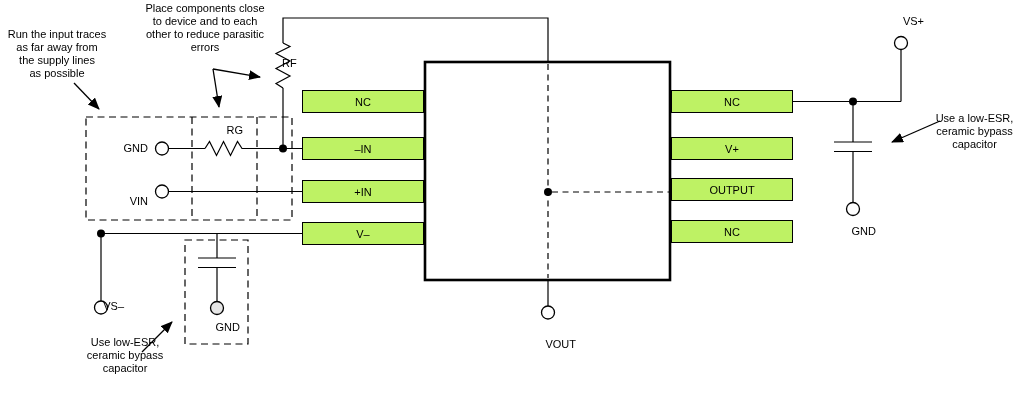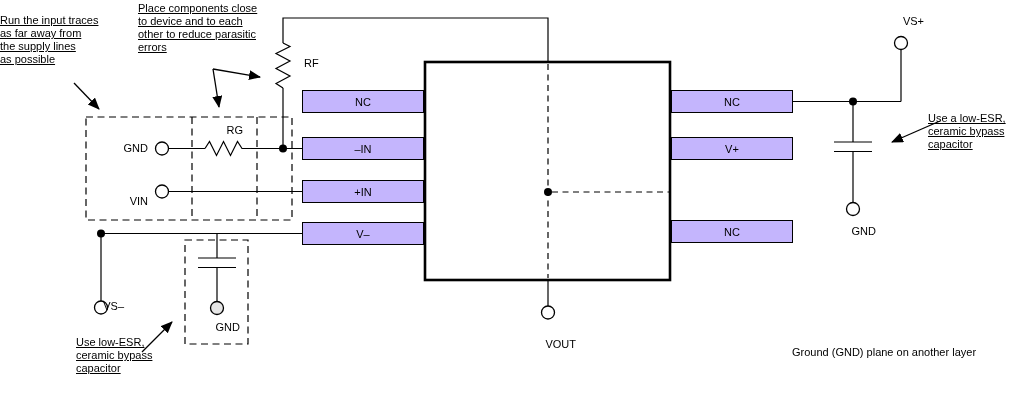--- a/index.html
+++ b/index.html
@@ -2,25 +2,25 @@
 <html><head>
 <meta charset="utf-8">
 <style>
   html,body{margin:0;padding:0;background:#fff;}
   .canvas{
     position:relative;width:1021px;height:401px;background:#fff;
     font-family:"Liberation Sans","DejaVu Sans",sans-serif;color:#000;overflow:hidden;
   }
   .canvas svg{position:absolute;left:0;top:0;}
   .lbl{position:absolute;font-size:11px;line-height:13px;}
-  .note{white-space:pre-line;text-decoration:underline;}
+  .note{white-space:pre-line;text-align:center;}
   .right{text-align:right;}
   .center{text-align:right;}
   .pin{
-    position:absolute;width:122px;height:23px;border:1.4px solid #000;background:#c4b5fd;
+    position:absolute;width:122px;height:23px;border:1.4px solid #000;background:#bef264;
     box-sizing:border-box;display:flex;align-items:center;justify-content:center;
     font-size:11px;
   }
 </style>
 </head>
 <body>
 
 <div class="canvas">
 
   <svg width="1021" height="401" viewBox="0 0 1021 401">
@@ -96,39 +96,39 @@
       <line x1="142" y1="352" x2="172" y2="322" marker-end="url(#ah)"></line>
     </g>
   </svg>
 
   <div class="pin" style="left:302px;top:90px">NC</div>
   <div class="pin" style="left:302px;top:137px">–IN</div>
   <div class="pin" style="left:302px;top:180px">+IN</div>
   <div class="pin" style="left:302px;top:222px">V–</div>
   <div class="pin" style="left:671px;top:90px">NC</div>
   <div class="pin" style="left:671px;top:137px">V+</div>
+  <div class="pin" style="left:671px;top:178px">OUTPUT</div>
   <div class="pin" style="left:671px;top:220px">NC</div>
 
-  <div class="lbl note" style="left:0px;top:14px;width:114px">Run the input traces
+  <div class="lbl note" style="left:0px;top:28px;width:114px">Run the input traces
 as far away from
 the supply lines
 as possible</div>
   <div class="lbl note" style="left:138px;top:2px;width:134px">Place components close
 to device and to each
 other to reduce parasitic
 errors</div>
   <div class="lbl note" style="left:928px;top:112px;width:93px">Use a low-ESR,
 ceramic bypass
 capacitor</div>
   <div class="lbl note" style="left:76px;top:336px;width:98px">Use low-ESR,
 ceramic bypass
 capacitor</div>
-  <div class="lbl" style="left:792px;top:346px;width:212px">Ground (GND) plane on another layer</div>
 
-  <div class="lbl" style="left:304px;top:57px">RF</div>
+  <div class="lbl" style="left:282px;top:57px">RF</div>
   <div class="lbl center" style="left:205px;top:124px;width:38px">RG</div>
   <div class="lbl right" style="left:116px;top:142px;width:32px">GND</div>
   <div class="lbl right" style="left:116px;top:195px;width:32px">VIN</div>
   <div class="lbl center" style="left:78px;top:300px;width:46px">VS–</div>
   <div class="lbl center" style="left:194px;top:321px;width:46px">GND</div>
   <div class="lbl center" style="left:520px;top:338px;width:56px">VOUT</div>
   <div class="lbl center" style="left:878px;top:15px;width:46px">VS+</div>
   <div class="lbl center" style="left:830px;top:225px;width:46px">GND</div>
 
 </div>

